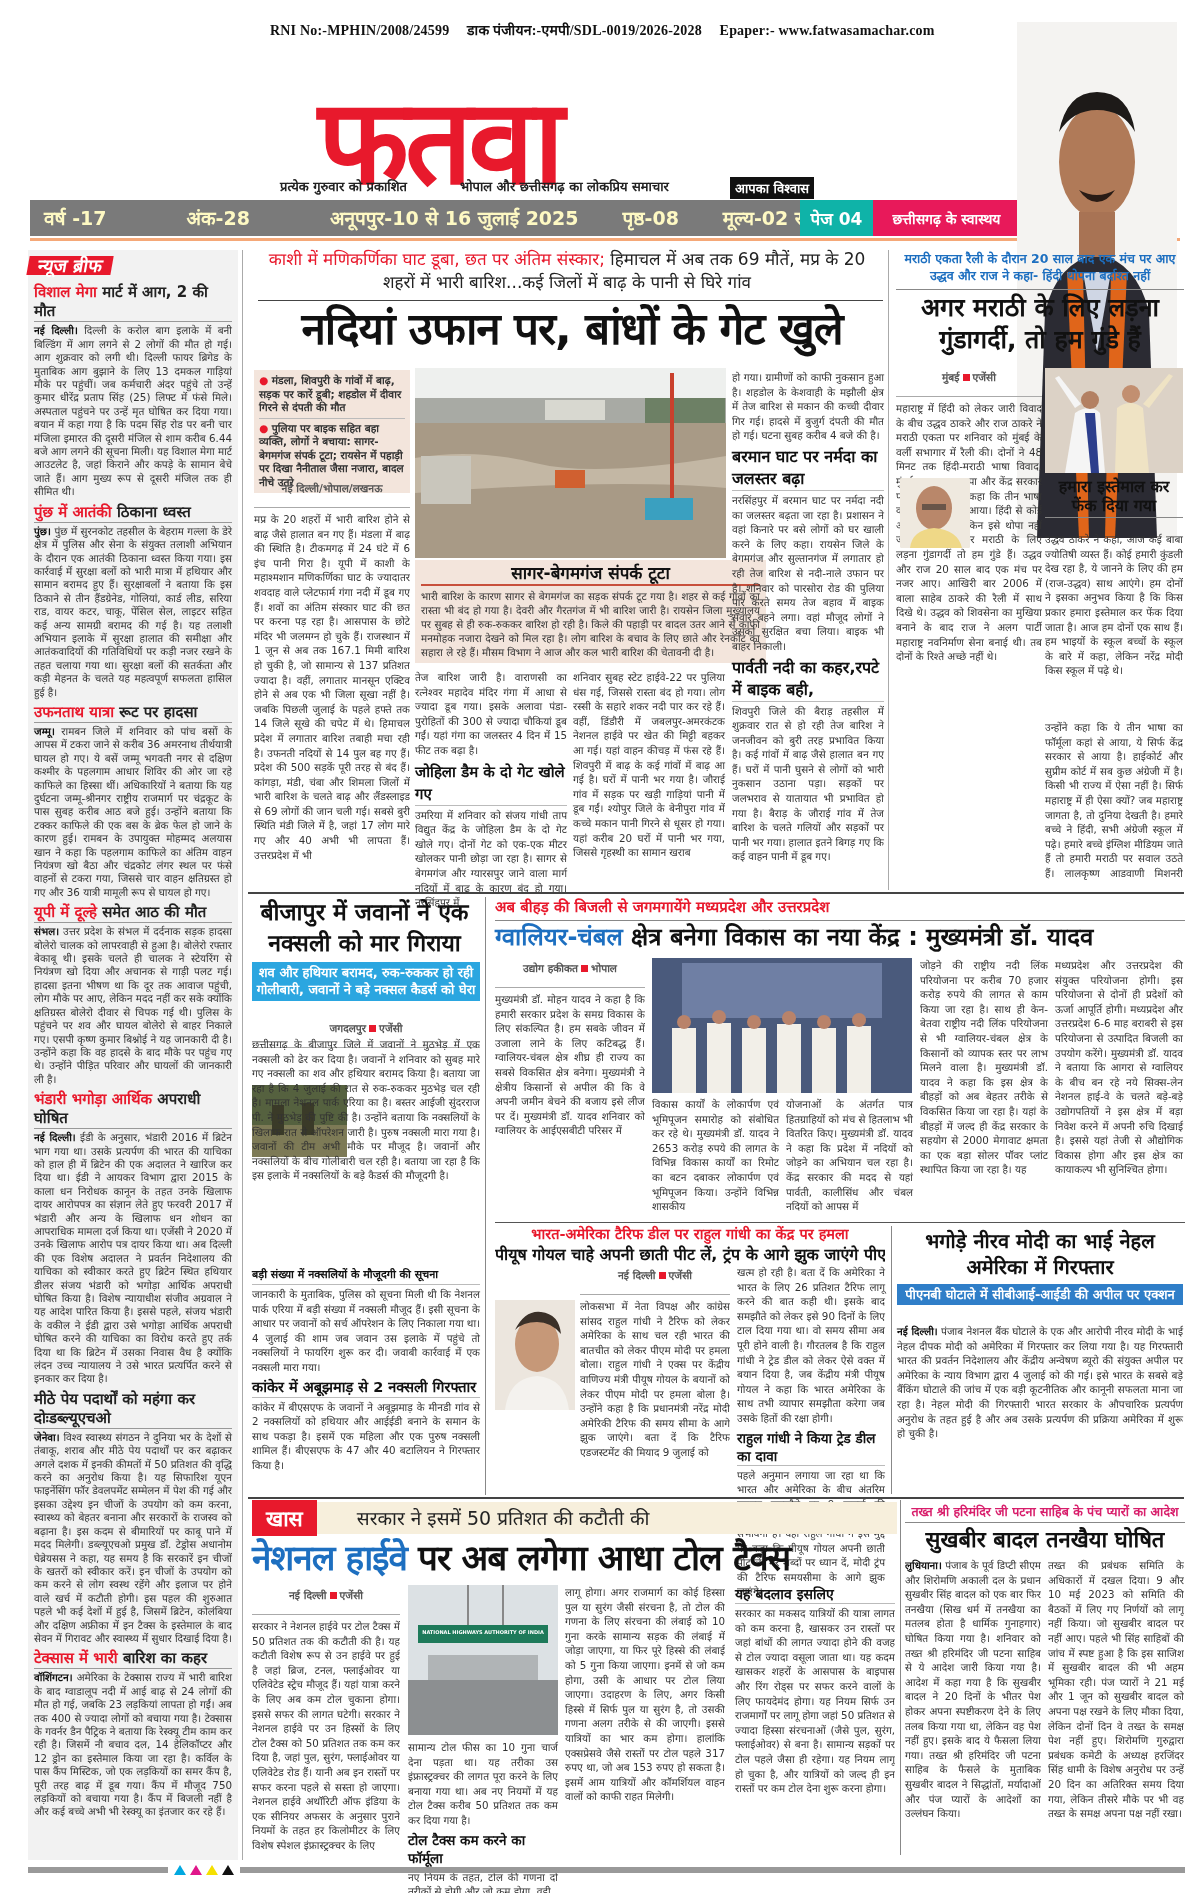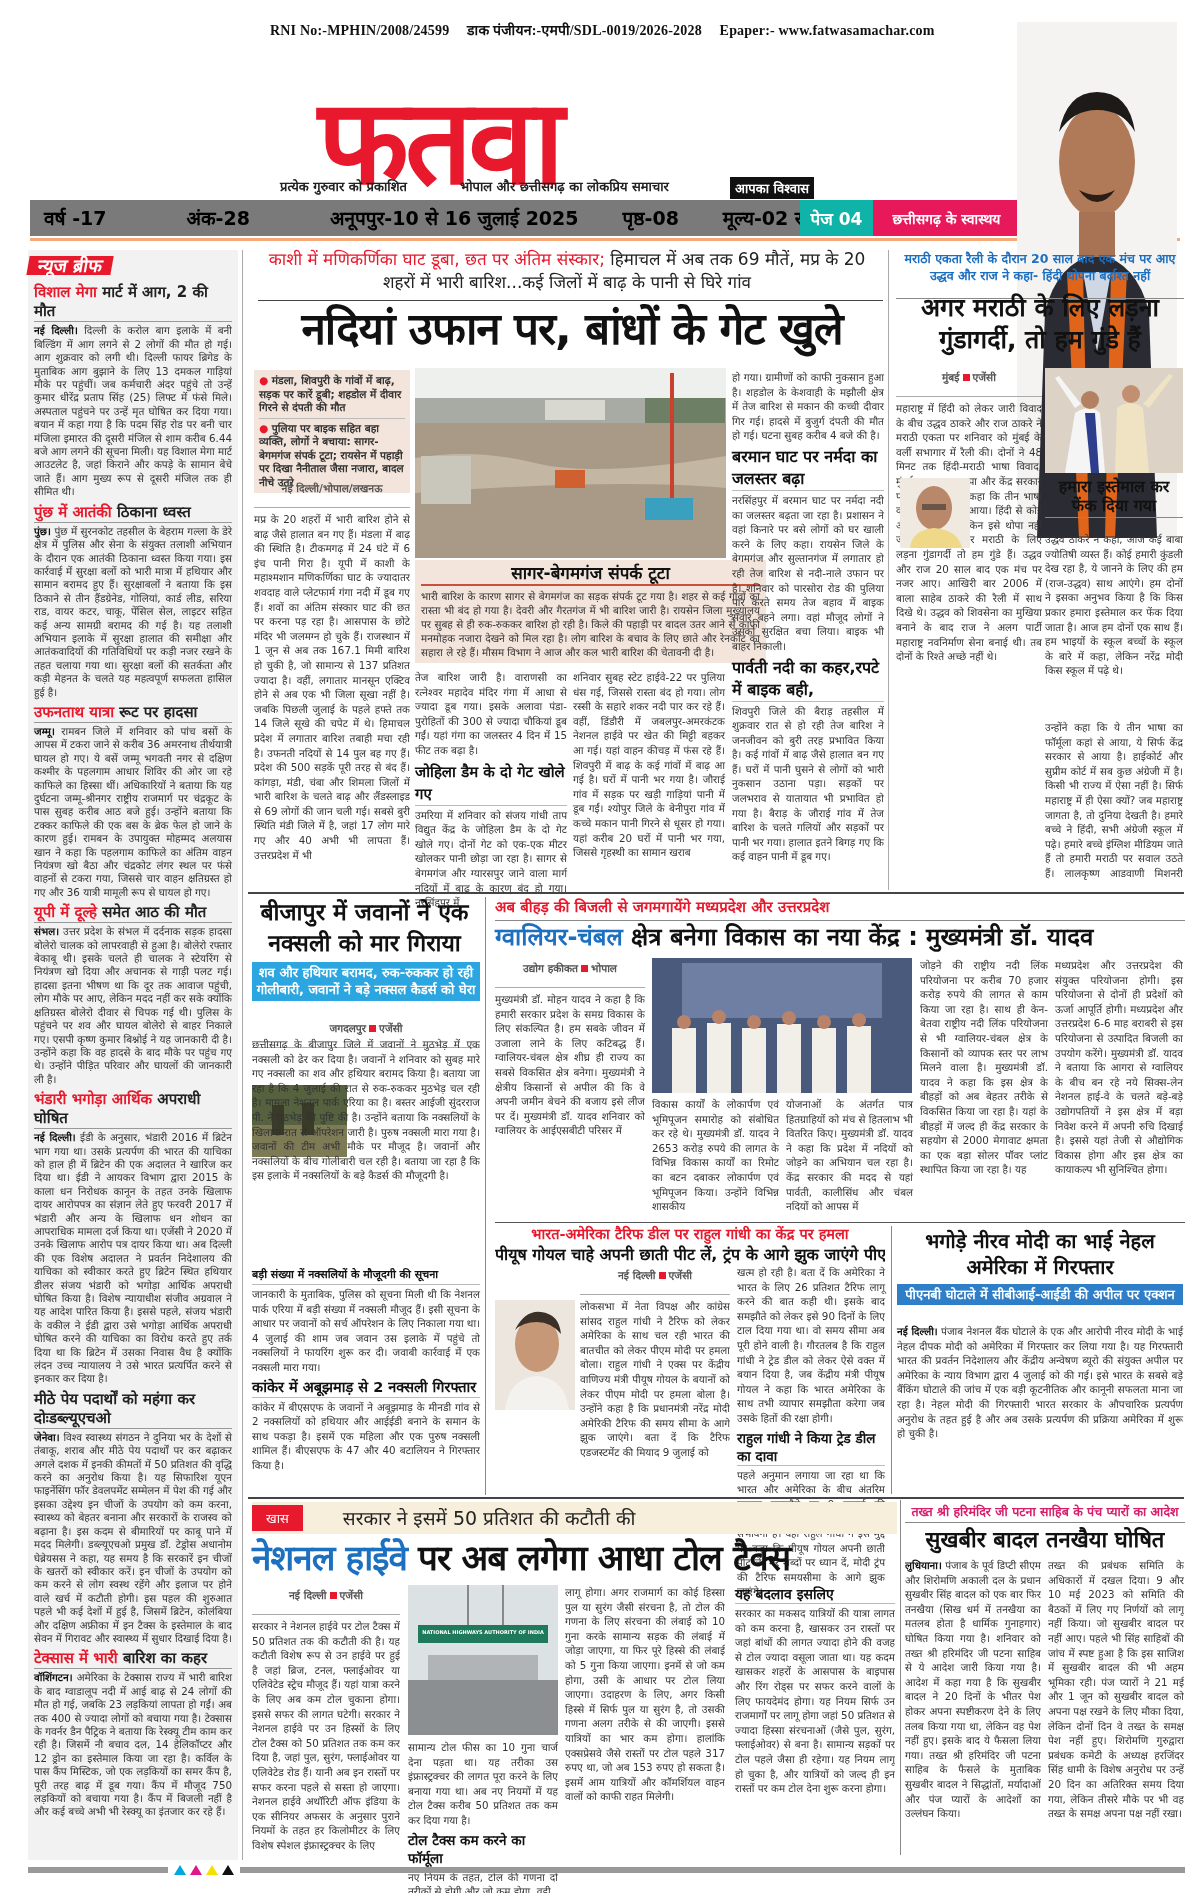--- a/index.html
+++ b/index.html
@@ -4,21 +4,21 @@
 <style>
 *{box-sizing:border-box;margin:0;padding:0}
 body{width:1200px;height:1893px;background:#fff;font-family:"DejaVu Sans","Liberation Sans",sans-serif;color:#222;position:relative;overflow:hidden}
 .abs{position:absolute}
 .masthead-top{left:270px;top:20px;font-family:"Liberation Serif",serif;font-size:14px;font-weight:bold;color:#111;letter-spacing:0.2px;white-space:nowrap}
 .masthead-top span{margin-right:14px}
 .logo{left:318px;top:72px;width:500px;height:140px;color:#e8192c;font-size:118px;font-weight:bold;line-height:140px;text-align:left;letter-spacing:-4px}
 .tag1{left:280px;top:177px;font-size:13px;font-weight:bold}
 .tag2{left:460px;top:177px;font-size:13px;font-weight:bold}
 .tag3{left:730px;top:177px;font-size:13px;font-weight:bold;background:#111;color:#fff;padding:2px 5px}
-.infobar{left:30px;top:200px;width:954px;height:36px;background:#7a7a7a;display:flex;align-items:center;color:#000000;font-weight:bold;font-size:19px}
+.infobar{left:30px;top:200px;width:954px;height:36px;background:#7a7a7a;display:flex;align-items:center;color:#fef9c3;font-weight:bold;font-size:19px}
 .infobar .it{margin-left:14px;margin-right:30px;white-space:nowrap}
 .pagebadge{left:800px;top:200px;width:73px;height:36px;background:#0fb3a8;color:#fff;font-weight:bold;font-size:17px;display:flex;align-items:center;justify-content:center}
 .sectionbadge{left:873px;top:200px;width:147px;height:36px;background:#e8195a;color:#fff;font-weight:bold;font-size:14px;display:flex;align-items:center;justify-content:center;white-space:nowrap}
 .orangeline{left:30px;top:238px;width:1150px;height:3px;background:#f5a878}
 
 .brief{left:28px;top:250px;width:210px;height:1610px;background:#f2f2f2;padding:4px 6px;font-size:10.3px;line-height:13.4px}
 .brief-tag{display:inline-block;background:#e8192c;color:#fff;font-weight:bold;font-size:18px;padding:3px 10px;margin:2px 0 8px -6px;transform:skewX(-10deg)}
 .brief-item{margin-bottom:4px}
 .brief-h{font-size:15px;font-weight:bold;line-height:19px;border-bottom:1px solid #999;margin-bottom:2px}
 .brief-h .red{color:#e8192c}
@@ -149,21 +149,21 @@
 </div>
 <div class="abs" style="left:888px;top:250px;width:1px;height:640px;background:#aaa"></div>
 <div class="abs" style="left:732px;top:370px;width:152px">
   <div class="col">हो गया। ग्रामीणों को काफी नुकसान हुआ है। शहडोल के केशवाही के मझौली क्षेत्र में तेज बारिश से मकान की कच्ची दीवार गिर गई। हादसे में बुजुर्ग दंपती की मौत हो गई। घटना सुबह करीब 4 बजे की है।</div>
   <div class="subh">बरमान घाट पर नर्मदा का जलस्तर बढ़ा</div>
   <div class="col">नरसिंहपुर में बरमान घाट पर नर्मदा नदी का जलस्तर बढ़ता जा रहा है। प्रशासन ने वहां किनारे पर बसे लोगों को घर खाली करने के लिए कहा। रायसेन जिले के बेगमगंज और सुल्तानगंज में लगातार हो रही तेज बारिश से नदी-नाले उफान पर है। शनिवार को पारसोरा रोड की पुलिया पार करते समय तेज बहाव में बाइक सवार बहने लगा। वहां मौजूद लोगों ने उसको सुरक्षित बचा लिया। बाइक भी बाहर निकाली।</div>
   <div class="subh">पार्वती नदी का कहर,रपटे में बाइक बही,</div>
   <div class="col">शिवपुरी जिले की बैराड़ तहसील में शुक्रवार रात से हो रही तेज बारिश ने जनजीवन को बुरी तरह प्रभावित किया है। कई गांवों में बाढ़ जैसे हालात बन गए हैं। घरों में पानी घुसने से लोगों को भारी नुकसान उठाना पड़ा। सड़कों पर जलभराव से यातायात भी प्रभावित हो गया है। बैराड़ के जौराई गांव में तेज बारिश के चलते गलियों और सड़कों पर पानी भर गया। हालात इतने बिगड़ गए कि कई वाहन पानी में डूब गए।</div>
 </div>
 
-<div class="abs" style="left:896px;top:250px;width:288px;font-size:12.5px;line-height:17px;font-weight:bold;color:#1d6fc0;text-align:center;border-bottom:1px solid #888;padding-bottom:14px">मराठी एकता रैली के दौरान 20 साल बाद एक मंच पर आए उद्धव और राज ने कहा- हिंदी थोपना बर्दाश्त नहीं</div>
+<div class="abs" style="left:896px;top:250px;width:288px;font-size:12.5px;line-height:17px;font-weight:bold;color:#1d6fc0;text-align:center;border-bottom:1px solid #888;padding-bottom:5px">मराठी एकता रैली के दौरान 20 साल बाद एक मंच पर आए उद्धव और राज ने कहा- हिंदी थोपना बर्दाश्त नहीं</div>
 <div class="abs" style="left:896px;top:292px;width:288px;font-size:25px;line-height:32px;font-weight:bold;color:#111;text-align:center">अगर मराठी के लिए लड़ना गुंडागर्दी, तो हम गुंडे हैं</div>
 <div class="abs" style="left:896px;top:367px;width:146px">
   <div class="deck"><span>मुंबई</span><span class="sq"></span><span>एजेंसी</span></div>
   <div class="col" style="height:490px;overflow:hidden;padding-top:0">महाराष्ट्र में हिंदी को लेकर जारी विवाद के बीच उद्धव ठाकरे और राज ठाकरे ने मराठी एकता पर शनिवार को मुंबई के वर्ली सभागार में रैली की। दोनों ने 48 मिनट तक हिंदी-मराठी भाषा विवाद, मुंबई-महाराष्ट्र, भाजपा और केंद्र सरकार पर निशाना साधा। कहा कि तीन भाषा का फॉर्मूला केंद्र से आया। हिंदी से कोई आपत्ति नहीं है, लेकिन इसे थोपा नहीं जाना चाहिए। अगर मराठी के लिए लड़ना गुंडागर्दी तो हम गुंडे हैं। उद्धव और राज 20 साल बाद एक मंच पर नजर आए। आखिरी बार 2006 में बाला साहेब ठाकरे की रैली में साथ दिखे थे। उद्धव को शिवसेना का मुखिया बनाने के बाद राज ने अलग पार्टी महाराष्ट्र नवनिर्माण सेना बनाई थी। तब दोनों के रिश्ते अच्छे नहीं थे।</div>
 </div>
 <div class="abs photo" style="left:900px;top:478px;width:70px;height:70px;background:#e8e2d6;border-radius:2px">
   <svg width="70" height="70" viewBox="0 0 70 70">
       <rect width="70" height="70" fill="#efe9df"></rect>
       <ellipse cx="34" cy="30" rx="18" ry="22" fill="#b9876a"></ellipse>
       <path d="M10 70 Q12 52 34 50 Q58 52 62 70 Z" fill="#efd887"></path>
@@ -281,21 +281,21 @@
 
 <div class="abs" style="left:897px;top:1228px;width:286px;font-size:20px;font-weight:bold;line-height:26px;color:#111;text-align:center">भगोड़े नीरव मोदी का भाई नेहल अमेरिका में गिरफ्तार</div>
 <div class="abs" style="left:897px;top:1284px;width:286px;background:#2f7ec8;color:#fff;font-size:13px;font-weight:bold;line-height:17px;text-align:center;padding:2px 6px">पीएनबी घोटाले में सीबीआई-आईडी की अपील पर एक्शन</div>
 <div class="abs" style="left:897px;top:1324px;width:286px">
   <div class="col"><b style="color:#111">नई दिल्ली।</b><span> पंजाब नेशनल बैंक घोटाले के एक और आरोपी नीरव मोदी के भाई नेहल दीपक मोदी को अमेरिका में गिरफ्तार कर लिया गया है। यह गिरफ्तारी भारत की प्रवर्तन निदेशालय और केंद्रीय अन्वेषण ब्यूरो की संयुक्त अपील पर अमेरिका के न्याय विभाग द्वारा 4 जुलाई को की गई। इसे भारत के सबसे बड़े बैंकिंग घोटाले की जांच में एक बड़ी कूटनीतिक और कानूनी सफलता माना जा रहा है। नेहल मोदी की गिरफ्तारी भारत सरकार के औपचारिक प्रत्यर्पण अनुरोध के तहत हुई है और अब उसके प्रत्यर्पण की प्रक्रिया अमेरिका में शुरू हो चुकी है।</span></div>
 </div>
 
 <div class="abs" style="left:248px;top:1497px;width:936px;height:2px;background:#444"></div>
 
 <div class="abs" style="left:252px;top:1502px;width:645px;height:32px;background:#f7efdc;display:flex;align-items:center">
-  <span style="background:#e8192c;color:#fff;font-weight:normal;font-size:13px;padding:4px 14px;margin-right:40px">खास</span>
+  <span style="background:#e8192c;color:#fff;font-weight:bold;font-size:21px;padding:4px 14px;margin-right:40px">खास</span>
   <span style="font-size:19px;color:#222">सरकार ने इसमें 50 प्रतिशत की कटौती की</span>
 </div>
 <div class="abs" style="left:252px;top:1534px;width:648px;font-size:35px;font-weight:bold;line-height:48px;color:#111;white-space:nowrap;letter-spacing:-1px">
   <span style="color:#1d6fc0">नेशनल हाईवे</span><span> पर अब लगेगा आधा टोल टैक्स</span>
 </div>
 <div class="abs" style="left:252px;top:1585px;width:148px">
   <div class="deck"><span>नई दिल्ली</span><span class="sq"></span><span>एजेंसी</span></div>
   <div class="col" style="height:262px;overflow:hidden">सरकार ने नेशनल हाईवे पर टोल टैक्स में 50 प्रतिशत तक की कटौती की है। यह कटौती विशेष रूप से उन हाईवे पर हुई है जहां ब्रिज, टनल, फ्लाईओवर या एलिवेटेड स्ट्रेच मौजूद हैं। यहां यात्रा करने के लिए अब कम टोल चुकाना होगा। इससे सफर की लागत घटेगी। सरकार ने नेशनल हाईवे पर उन हिस्सों के लिए टोल टैक्स को 50 प्रतिशत तक कम कर दिया है, जहां पुल, सुरंग, फ्लाईओवर या एलिवेटेड रोड हैं। यानी अब इन रास्तों पर सफर करना पहले से सस्ता हो जाएगा। नेशनल हाईवे अथॉरिटी ऑफ इंडिया के एक सीनियर अफसर के अनुसार पुराने नियमों के तहत हर किलोमीटर के लिए विशेष स्पेशल इंफ्रास्ट्रक्चर के लिए</div>
 </div>
 <div class="abs photo" style="left:408px;top:1585px;width:150px;height:150px;background:#c7cdd2">

